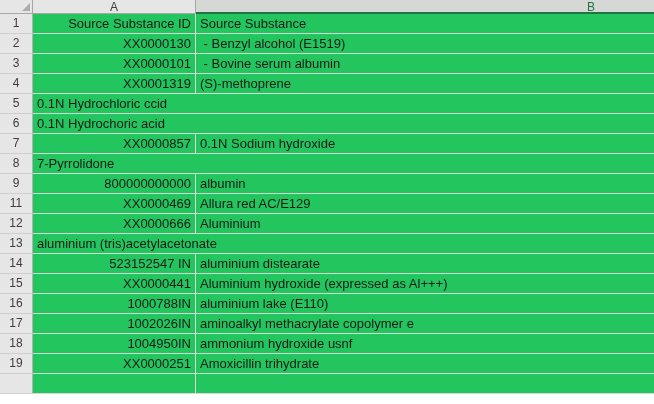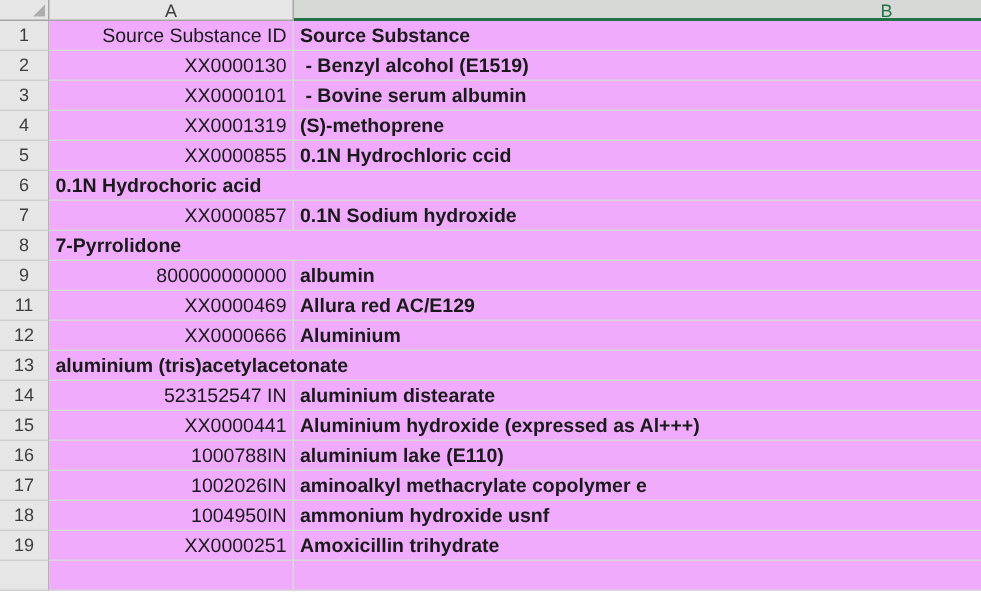--- a/index.html
+++ b/index.html
@@ -69,28 +69,28 @@
     overflow: hidden;
   }
 
   .cell {
     font-size: 13px; color: var(--cell-text, #1A1A1A);
     display: flex; align-items: flex-end;
     padding: 0 4px 2px 4px;
     white-space: pre;
     overflow: hidden;
     border-bottom: 1px solid var(--gridline, #D8D8D8);
-    background: #f0abfc;
+    background: #22c55e;
   }
   .cell.col-a {
     width: 163px; flex: 0 0 163px;
     border-right: 1px solid var(--gridline, #D8D8D8);
     justify-content: flex-end;
   }
-  .cell.col-b { flex: 1 1 auto; font-weight: bold; }
+  .cell.col-b { flex: 1 1 auto; }
 </style>
 </head>
 <body>
 
 <div class="sheet">
 
   <div class="header-row">
     <div class="corner">
       <div class="corner-triangle"></div>
     </div>
@@ -122,21 +122,20 @@
   </div>
 
   <div class="row">
     <div class="rowhead">4</div>
     <div class="cell col-a">XX0001319</div>
     <div class="cell col-b">(S)-methoprene</div>
   </div>
 
   <div class="row">
     <div class="rowhead">5</div>
-    <div class="cell col-a">XX0000855</div>
     <div class="cell col-b">0.1N Hydrochloric ccid</div>
   </div>
 
   <div class="row">
     <div class="rowhead">6</div>
     <div class="cell col-b">0.1N Hydrochoric acid</div>
   </div>
 
   <div class="row">
     <div class="rowhead">7</div>

